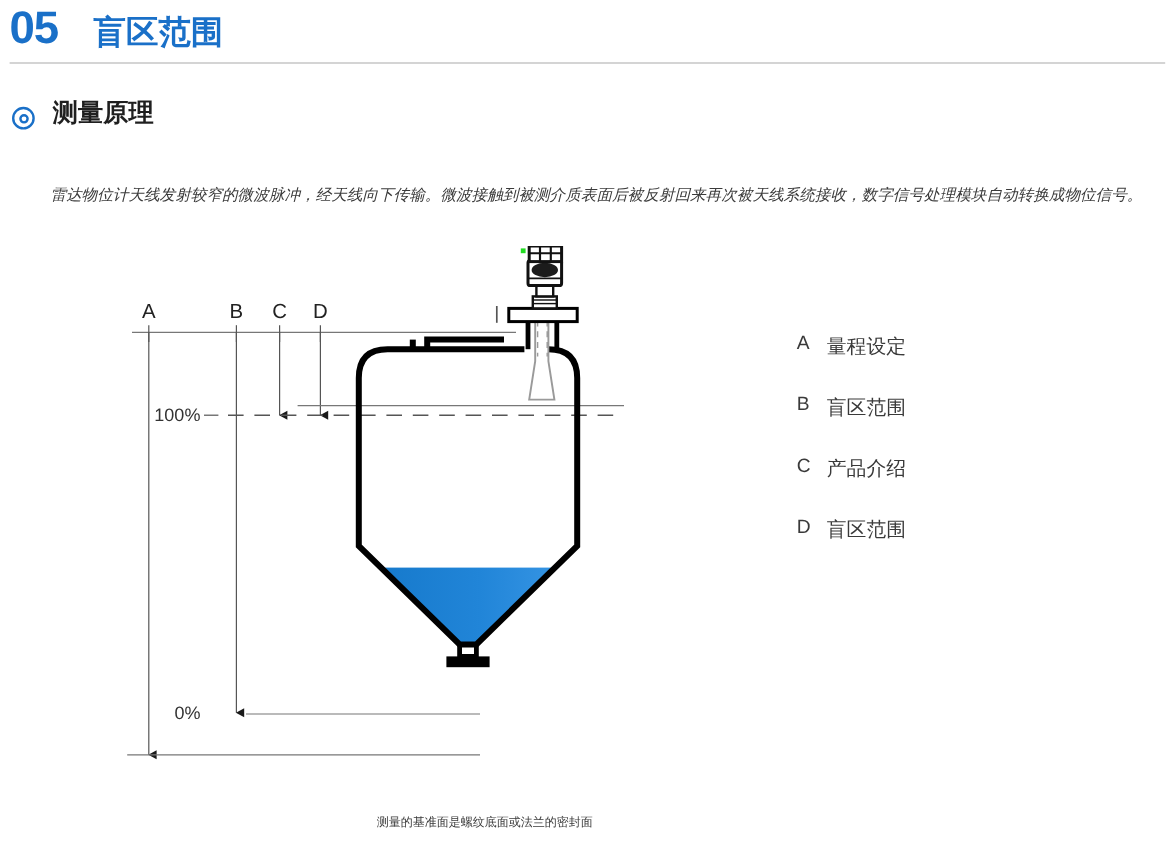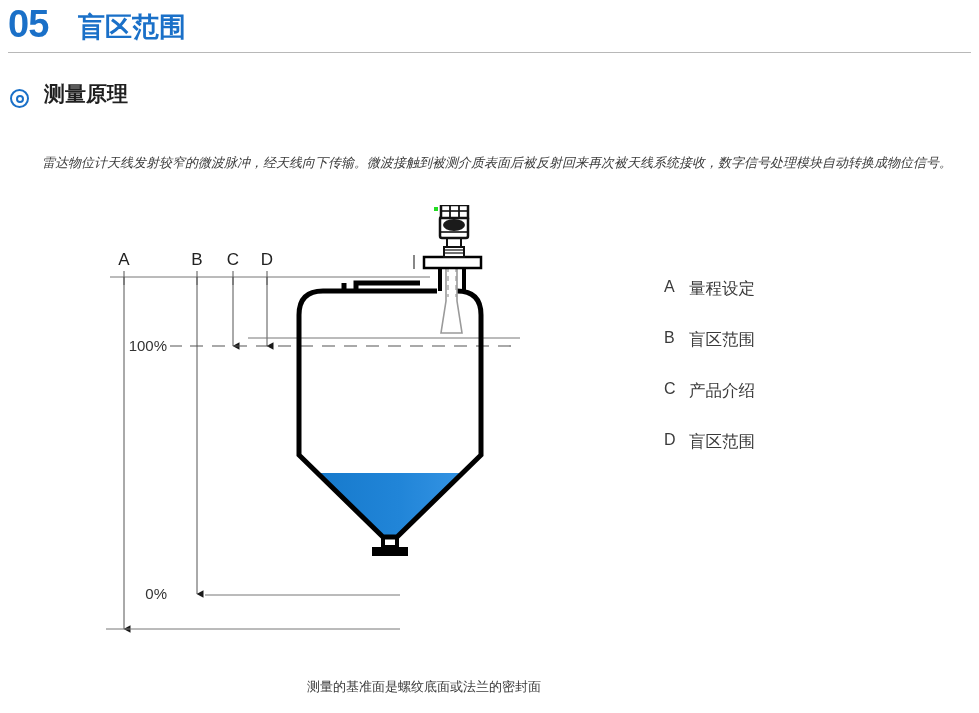--- a/index.html
+++ b/index.html
@@ -141,23 +141,22 @@
     white-space: nowrap;
   }
 
   
   #figure-caption {
     position: absolute;
     left: 0;
     top: 678px;
     width: 808px;
     text-align: center;
-    font-size: 13px;
-    color: #3a3a3a;
-    margin-left: 20px;
+    font-size: 10px;
+    color: #3a3a3a;
   }
 </style>
 </head>
 <body>
 
 <div id="section-header">
   <div id="section-number">05</div>
   <div id="section-title">盲区范围</div>
   <div id="header-rule"></div>
 </div>

